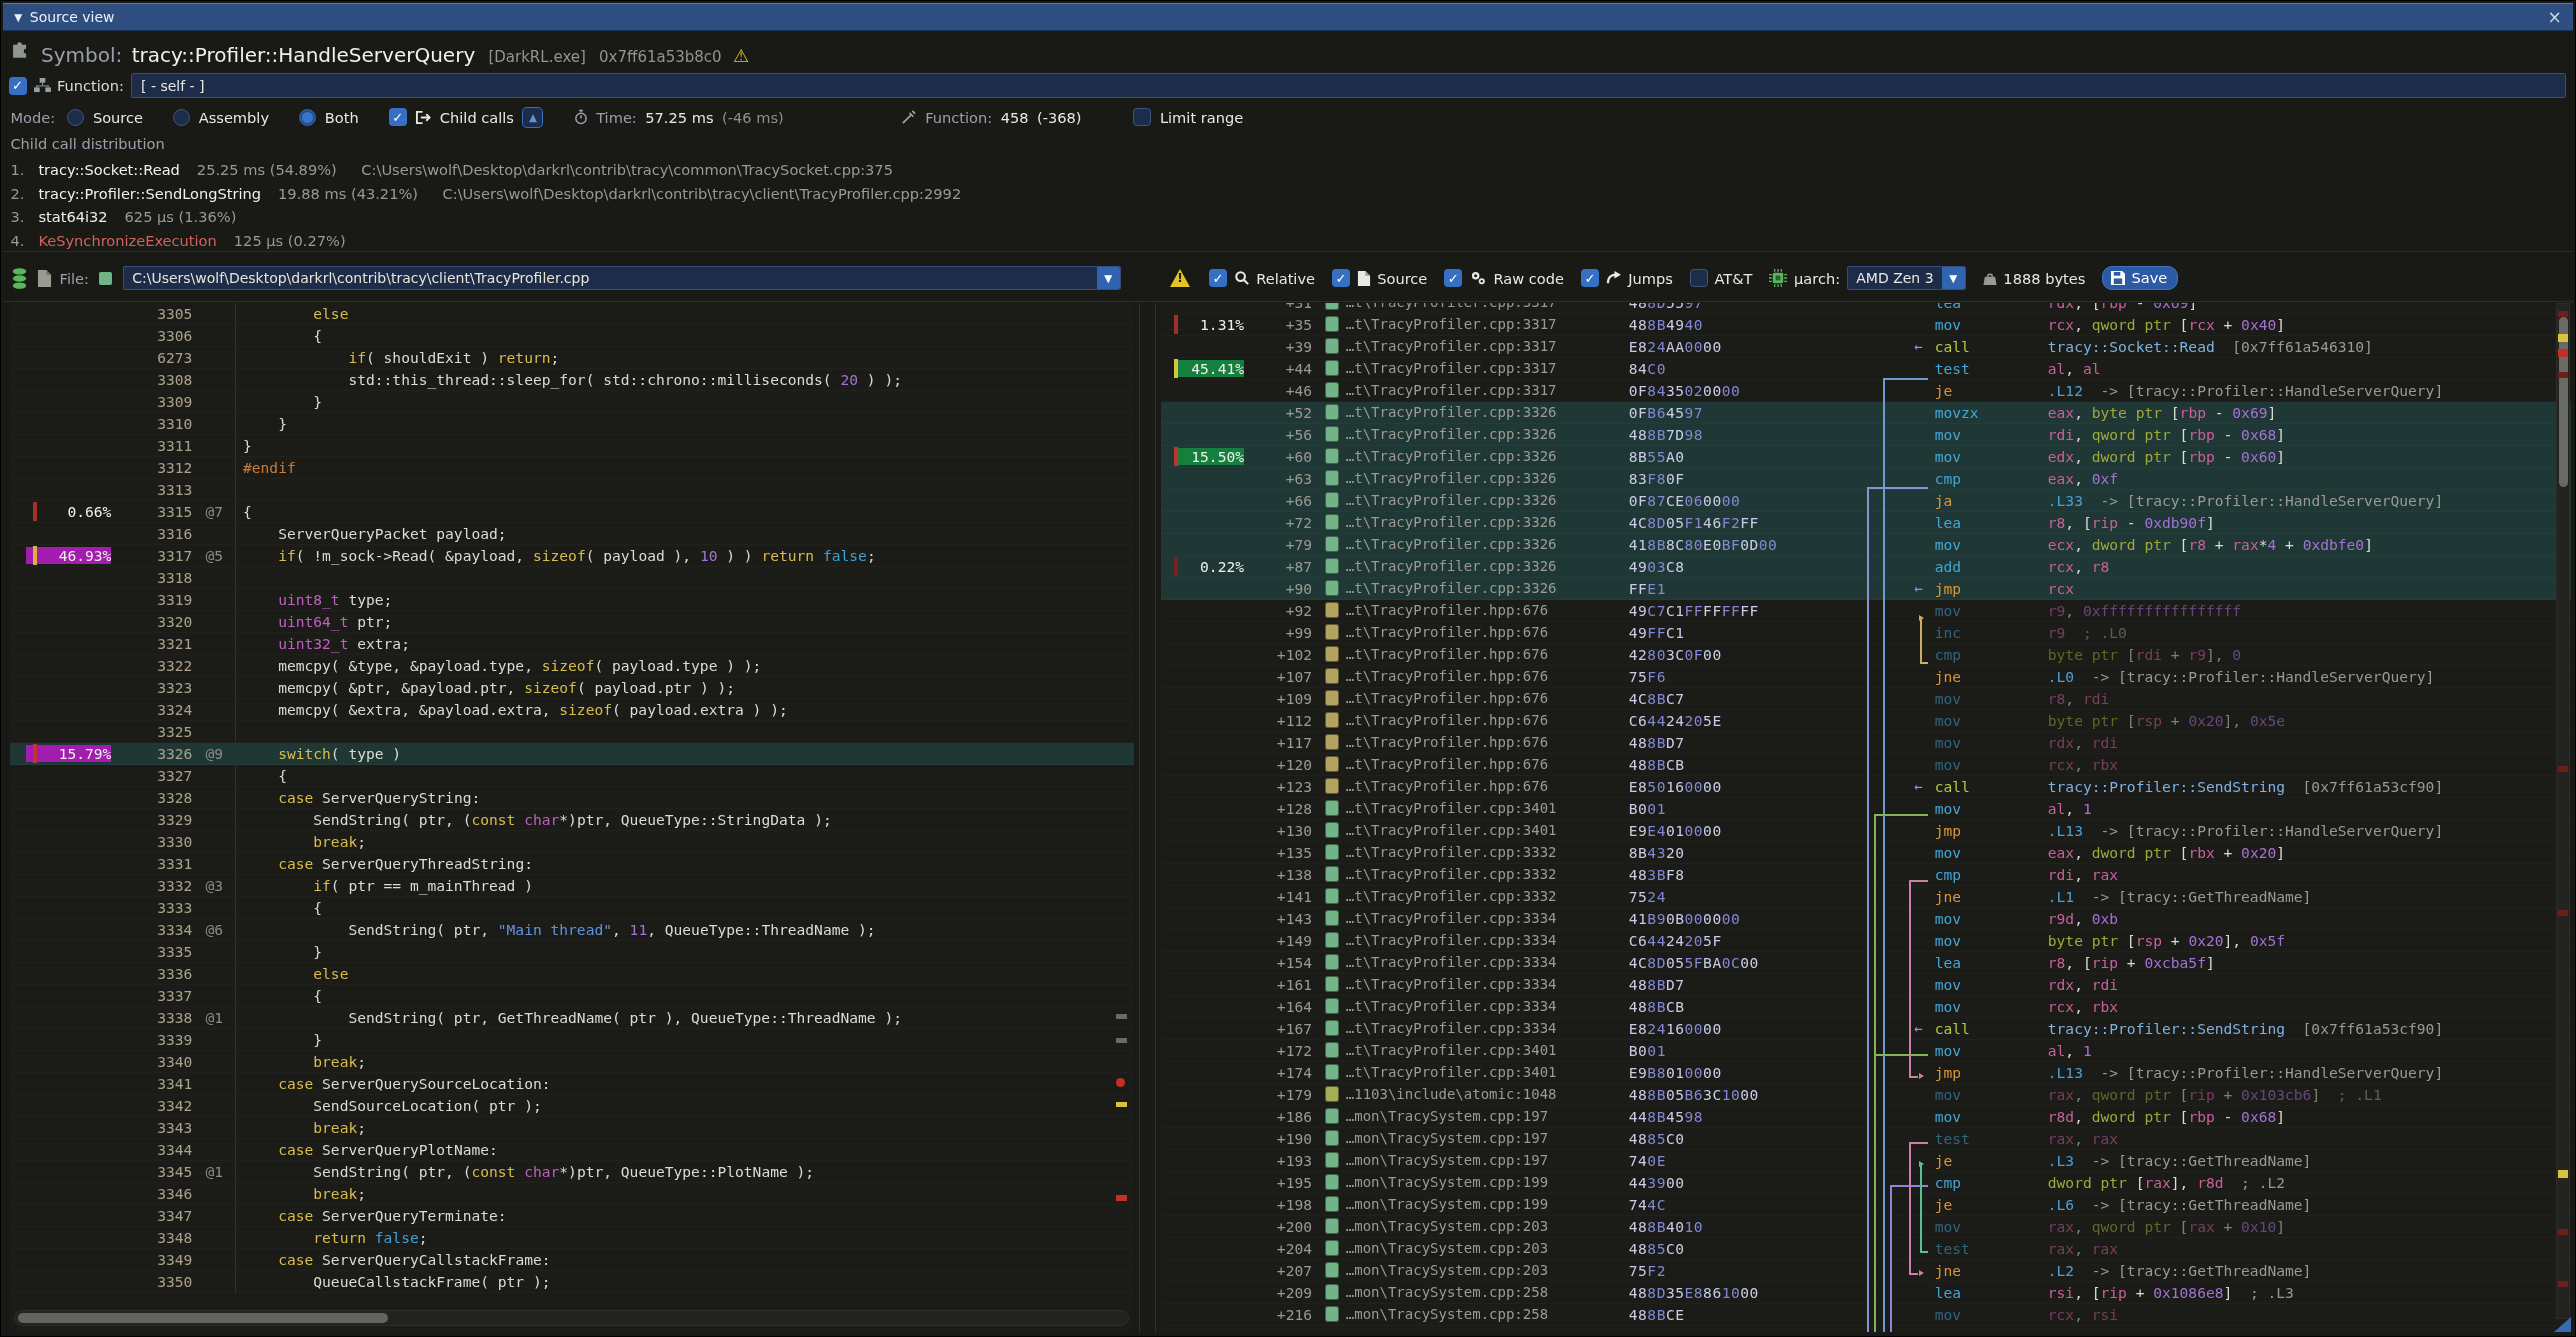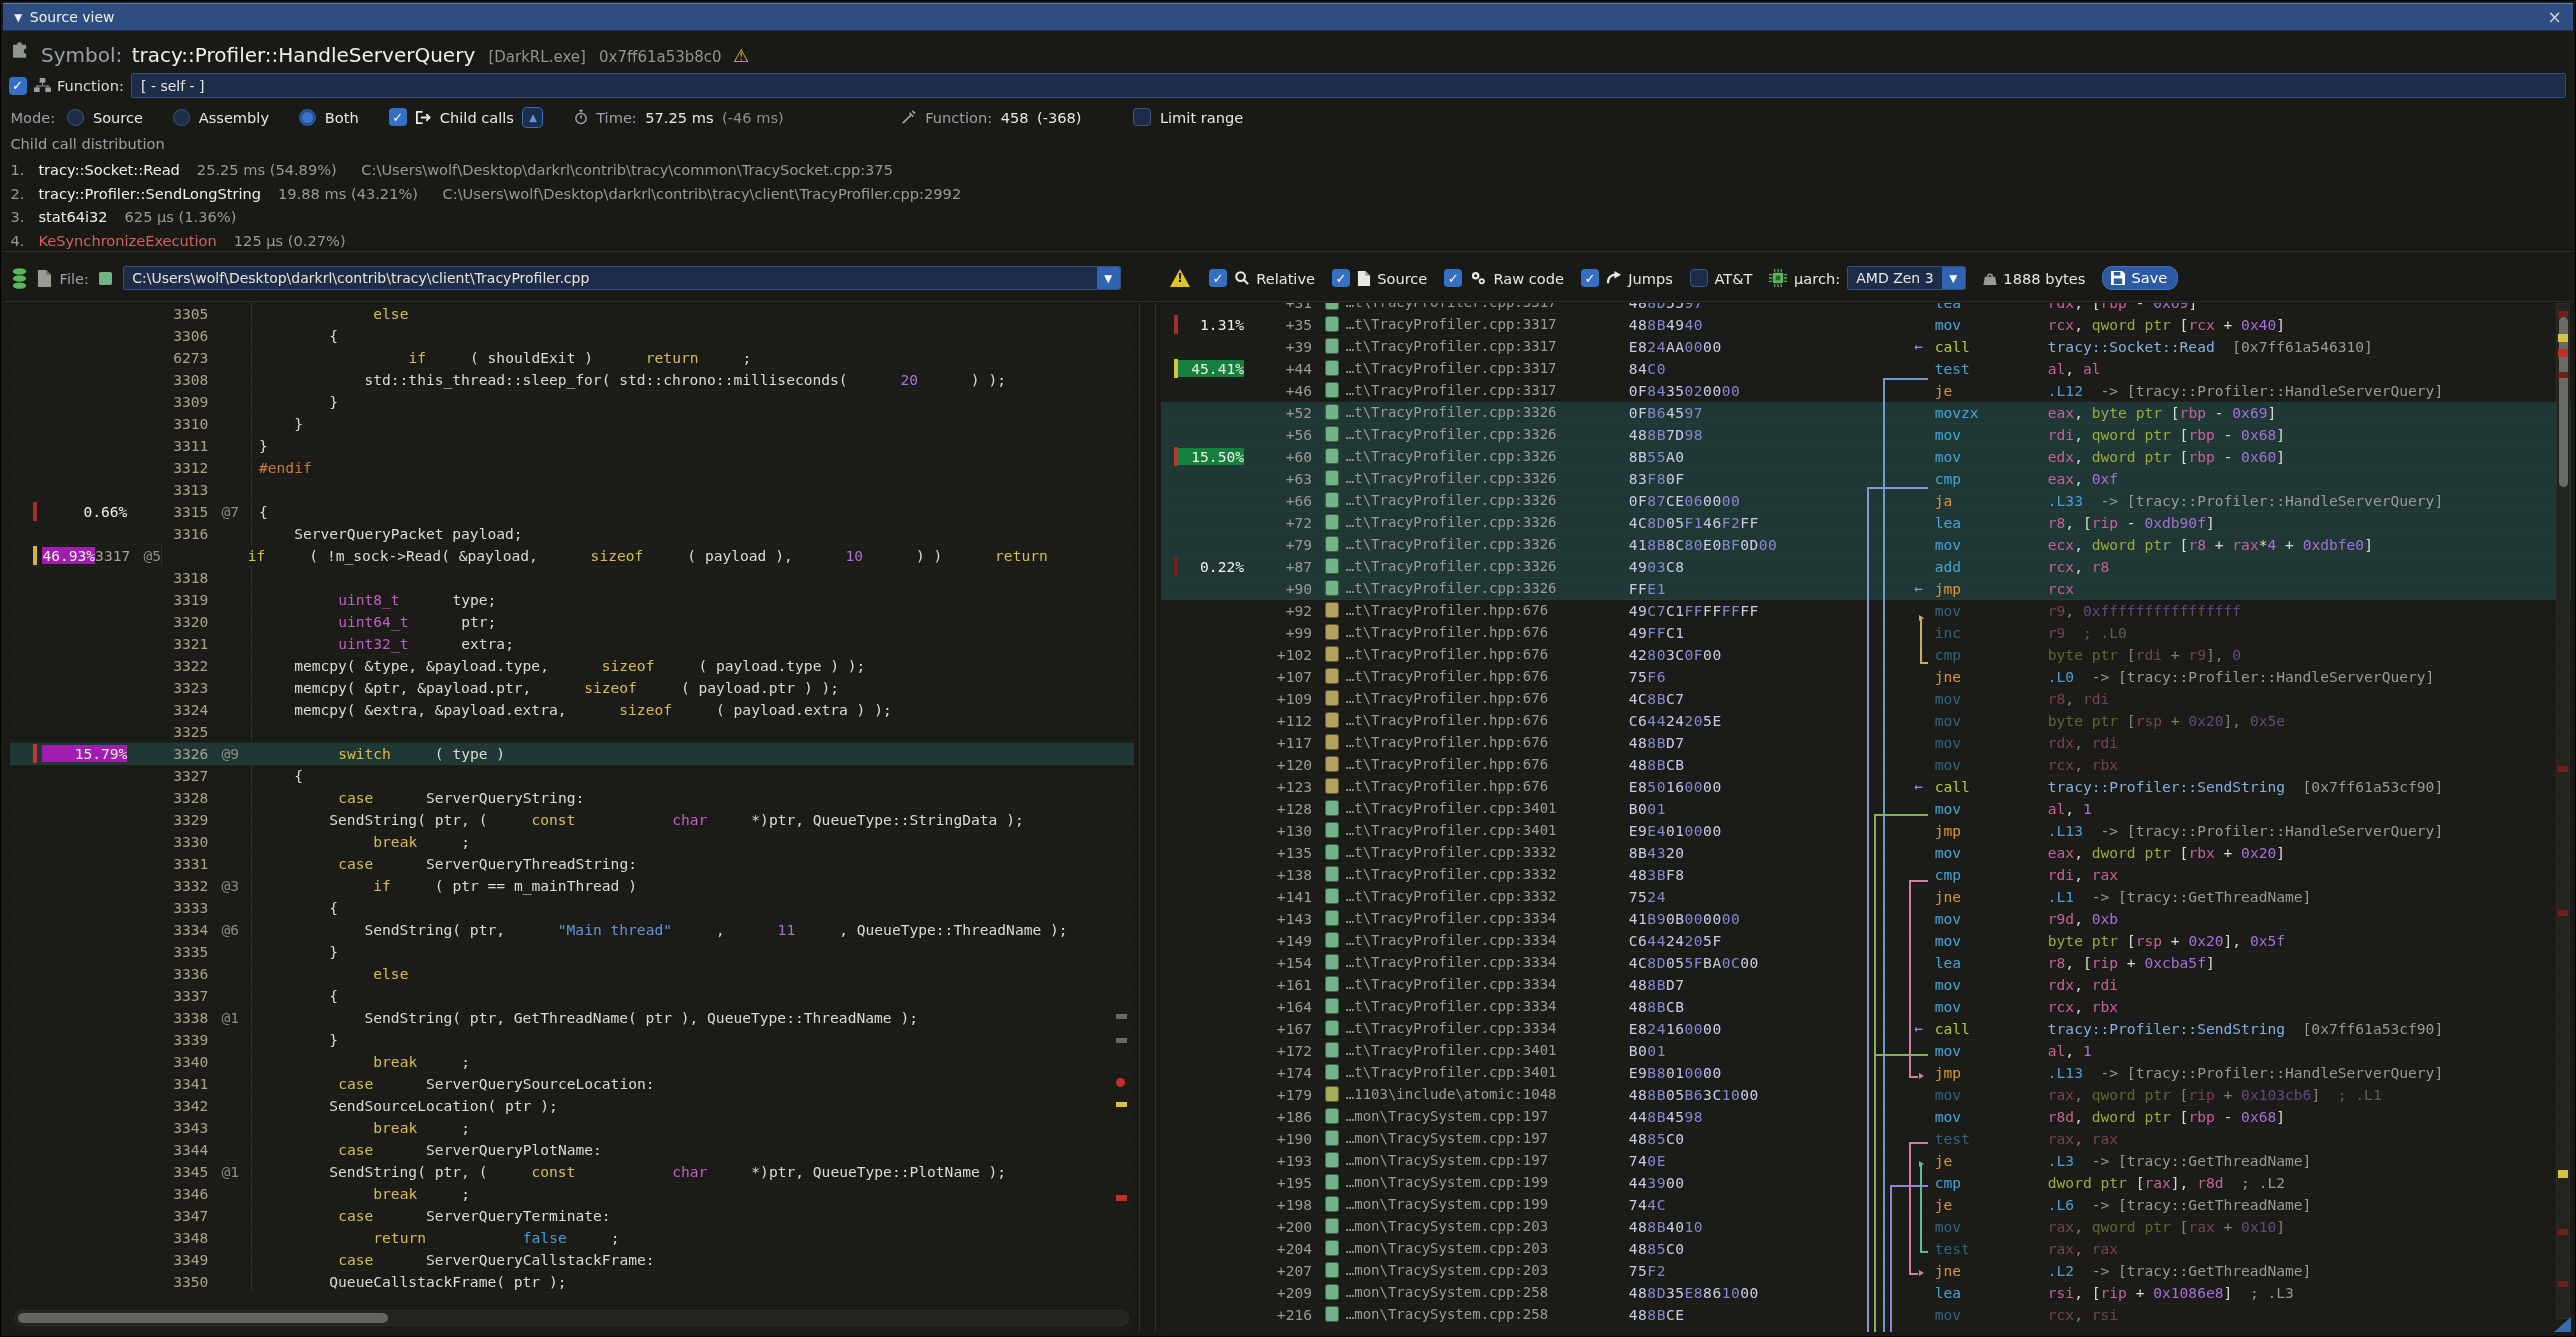--- a/index.html
+++ b/index.html
@@ -77,28 +77,28 @@
   
   .vline { position:absolute; top:302px; bottom:3.8px; width:0.9px; background:#30302c; }
   #srcpane { position:absolute; left:9.4px; top:302px; width:1124px; bottom:3.8px; overflow:hidden; background:#1b1b18; }
   #asmpane { position:absolute; left:1160px; top:302px; right:3.8px; bottom:3.8px; overflow:hidden; background:#1b1b18; }
 
   
   .srow { position:relative; height:22px; display:flex; align-items:center; font-size:14.6px;
           border-bottom:0.9px solid rgba(255,255,255,0.025); }
   .srow.hl { background:#203835; }
   .srow .bar { position:absolute; left:23px; top:0.9px; bottom:0.9px; width:3.8px; }
-  .srow .pct { width:85px; margin-left:32px; text-align:right; color:#f0f0ea;
+  .srow .pct { width:85px; margin-left:16px; text-align:right; color:#f0f0ea;
                font-family:"DejaVu Sans Mono", monospace; }
   .srow .pct.bg { background:#a21caf; }
   .srow .lnum { width:81px; text-align:right; color:#aaa28c; font-family:"DejaVu Sans Mono", monospace; }
   .srow .mark { width:43px; padding-left:13.2px; color:#8d8d86; font-family:"DejaVu Sans Mono", monospace; }
   .srow .code { border-left:0.9px solid #30302c; padding-left:6.6px; white-space:pre;
                 font-family:"DejaVu Sans Mono", monospace; color:#dcdcd2; height:100%;
-                display:flex; align-items:center; flex:1;gap:44px; }
+                display:flex; align-items:center; flex:1; }
 
   
   .t-kw  { color:#d8bd4d; }
   .t-ty  { color:#c25fc2; }
   .t-num { color:#a471d6; }
   .t-str { color:#5f95dd; }
   .t-blu { color:#41a0d8; }
   .t-pre { color:#cc7b36; }
   .t-def { color:#dcdcd2; }
   .t-reg { color:#c9609d; }

